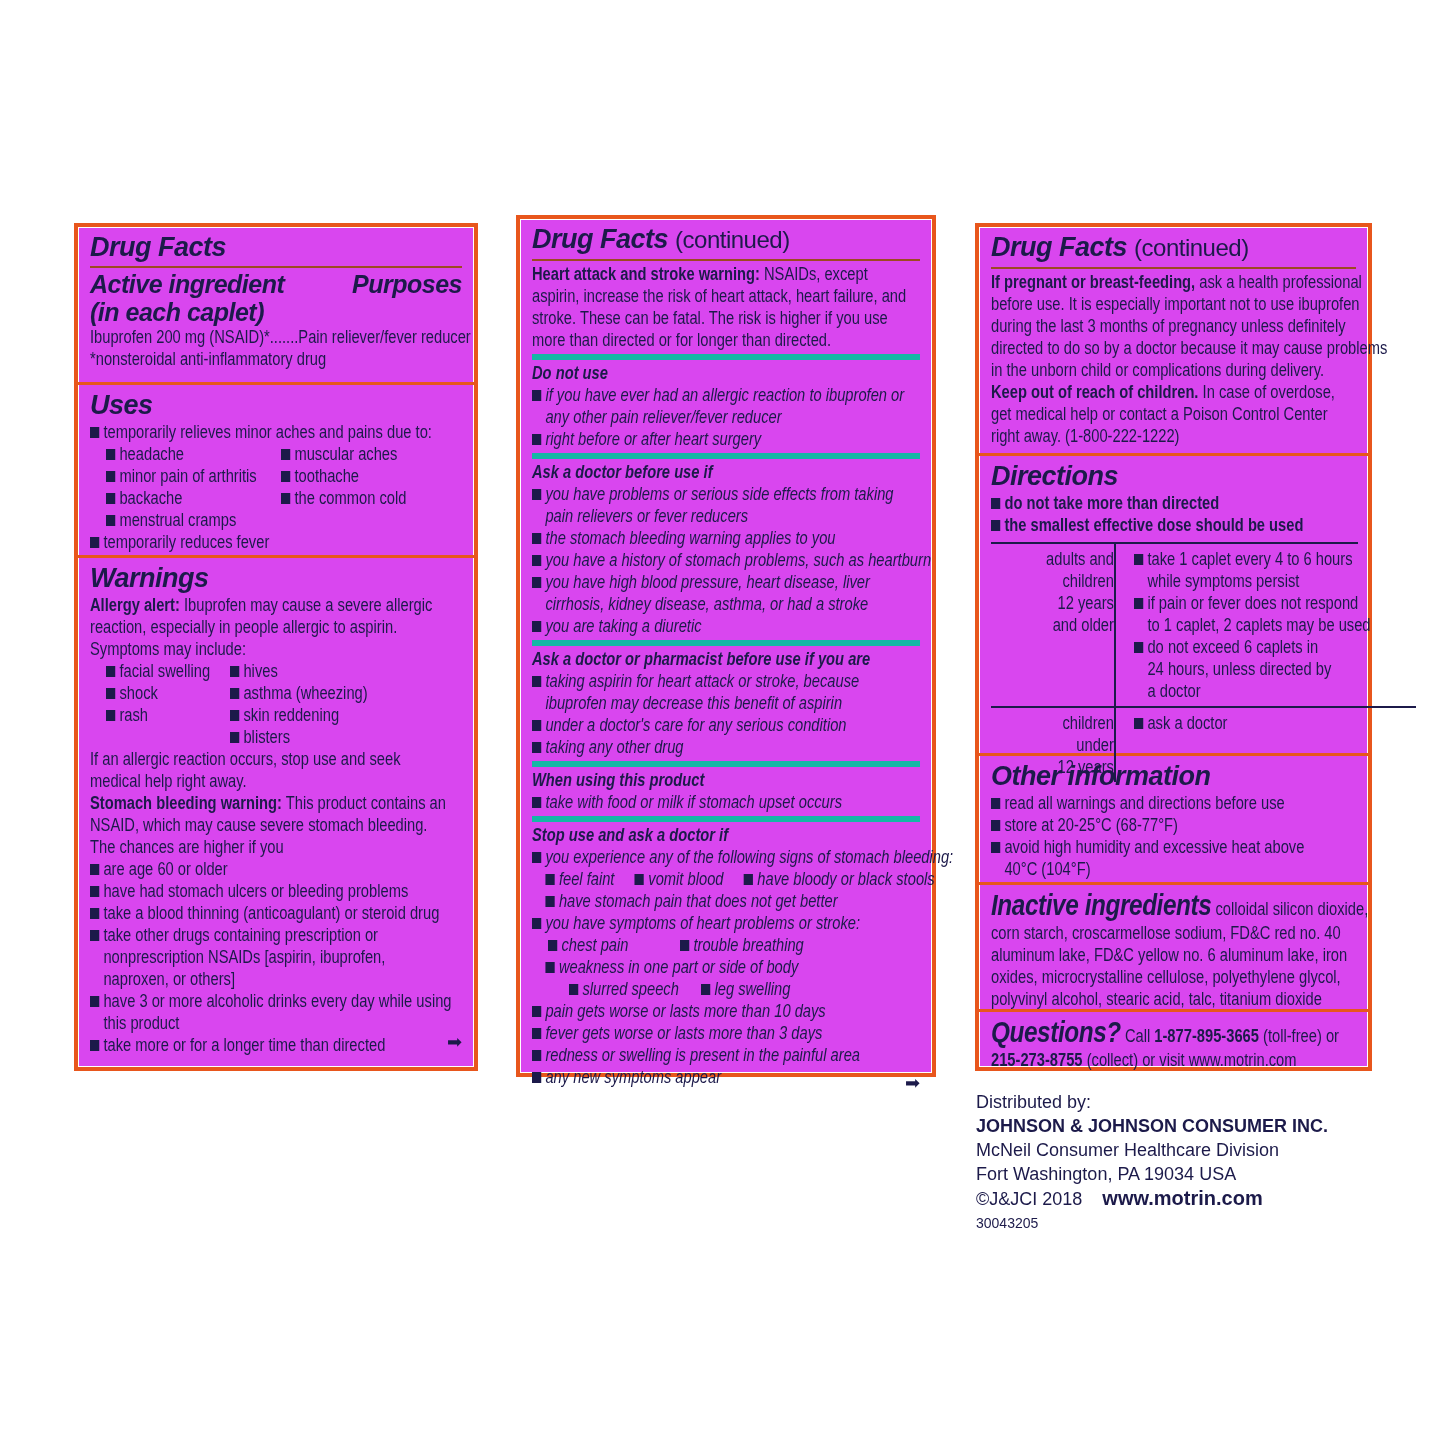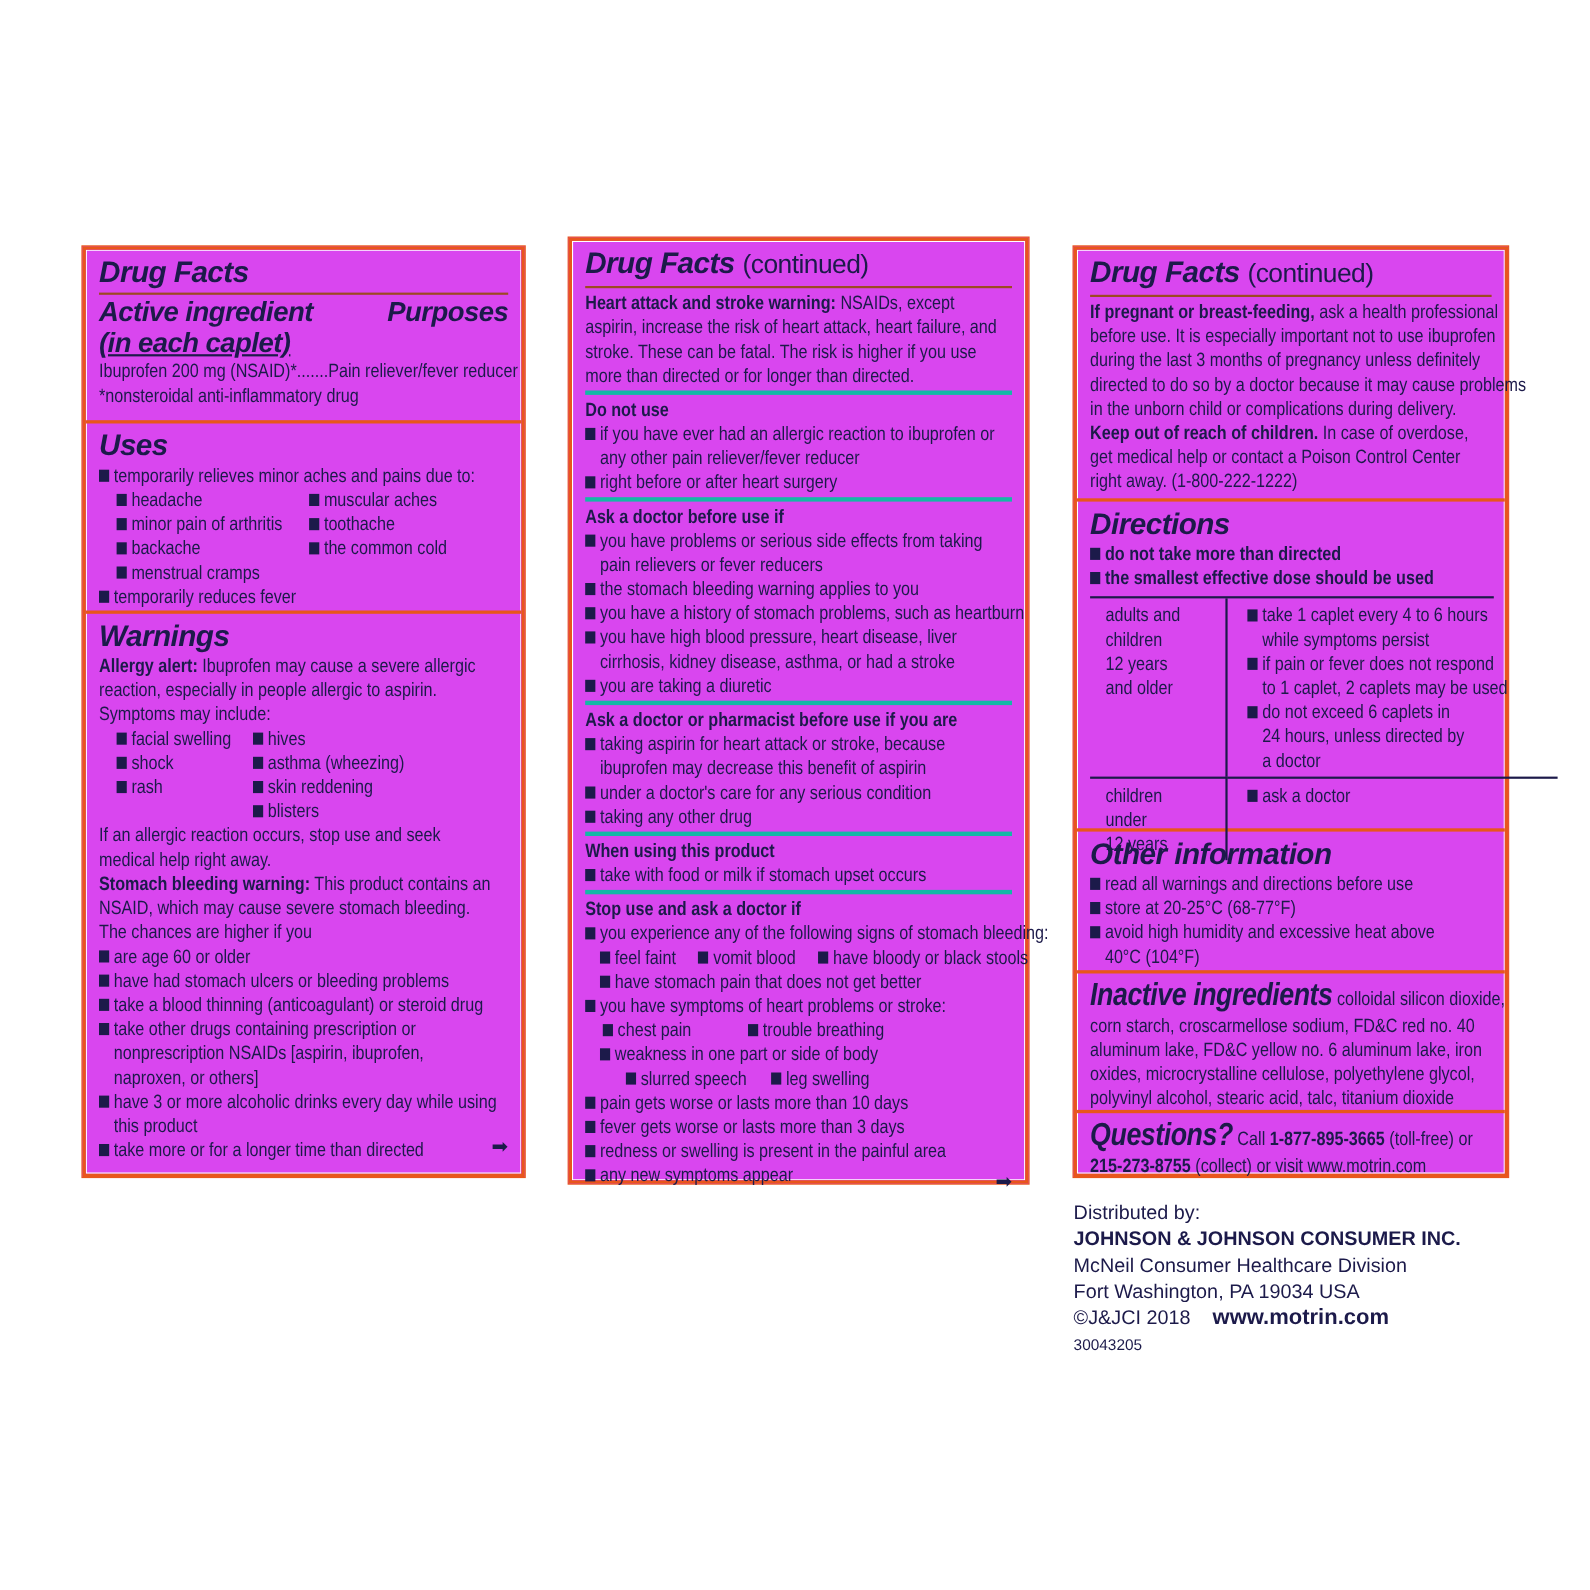--- a/index.html
+++ b/index.html
@@ -2,50 +2,50 @@
 <html><head>
 <meta charset="utf-8">
 <style>
   html,body{margin:0;padding:0;background:#ffffff;}
   body{width:1445px;height:1445px;position:relative;overflow:hidden;
        font-family:"Liberation Sans",sans-serif;color:#1c1a4a;}
   .panel{position:absolute;background:#d946ef;border:3px solid #e8561c;
          box-shadow:0 0 0 1px #fff inset, 0 0 0 1px #e8561c;}
   .sec{border-bottom:3px solid #e8561c;padding:4px 12px 3px 12px;}
   .sec:last-child{border-bottom:none;}
-  .sub{border-top:4px solid #14b8a6;padding:2px 0 0 0;margin-top:3px;}
+  .sub{border-top:6px solid #14b8a6;padding:2px 0 0 0;margin-top:3px;font-style:italic;}
   .txt{font-size:17.5px;line-height:22px;transform:scaleX(0.84);transform-origin:left top;width:119%;white-space:nowrap;}
   .h1{font-weight:bold;font-style:italic;font-size:27px;line-height:32px;letter-spacing:-0.5px;}
   .h1 .cont{font-weight:normal;font-style:normal;font-size:24px;}
   .hr{border-top:2px solid #9c4a22;margin:3px 0 2px 0;}
   .b{font-weight:bold;}
   .blt{display:inline-block;width:11px;height:11px;background:#1c1a4a;margin-right:5px;vertical-align:0px;}
   .ind1{padding-left:16px;}
   .row2{display:flex;}
   .row2 > div{flex:0 0 auto;}
   .arrow{position:absolute;right:12px;font-size:18px;}
   .dtable{border-top:2px solid #1c1a4a;margin-top:6px;display:grid;grid-template-columns:125px 1fr;}
-  .dtable .c1{border-right:2px solid #1c1a4a;padding:4px 0 4px 14px;}
+  .dtable .c1{border-right:2px solid #1c1a4a;padding:4px 0 4px 14px;text-align:right;}
   .dtable .c2{padding:4px 0 4px 18px;}
   .dtable .rl{border-top:2px solid #1c1a4a;}
   .footer{position:absolute;left:976px;top:1090px;font-size:18px;line-height:24px;color:#1c1a4a;}
   .footer .code{font-size:14px;font-weight:normal;}
 </style>
 </head>
 <body>
 
 <div class="panel" style="left:75px;top:224px;width:396px;height:840px;">
   <div class="sec" style="height:148px;">
     <div class="h1">Drug Facts</div>
     <div class="hr"></div>
     <div style="display:flex;justify-content:space-between;">
       <div class="h1" style="font-size:25px;line-height:28px;">Active ingredient</div>
       <div class="h1" style="font-size:25px;line-height:28px;">Purposes</div>
     </div>
-    <div class="h1" style="font-size:25px;line-height:28px;text-decoration:underline;">(in each caplet)</div>
+    <div class="h1" style="font-size:25px;line-height:28px;">(in each caplet)</div>
     <div class="txt">Ibuprofen 200 mg (NSAID)*.......Pain reliever/fever reducer</div>
     <div class="txt">*nonsteroidal anti-inflammatory drug</div>
   </div>
   <div class="sec" style="height:163px;">
     <div class="h1">Uses</div>
     <div class="txt"><span class="blt"></span><span>temporarily relieves minor aches and pains due to:</span></div>
     <div class="row2 ind1">
       <div style="width:175px;">
         <div class="txt"><span class="blt"></span><span>headache</span></div>
         <div class="txt"><span class="blt"></span><span>minor pain of arthritis</span></div>

